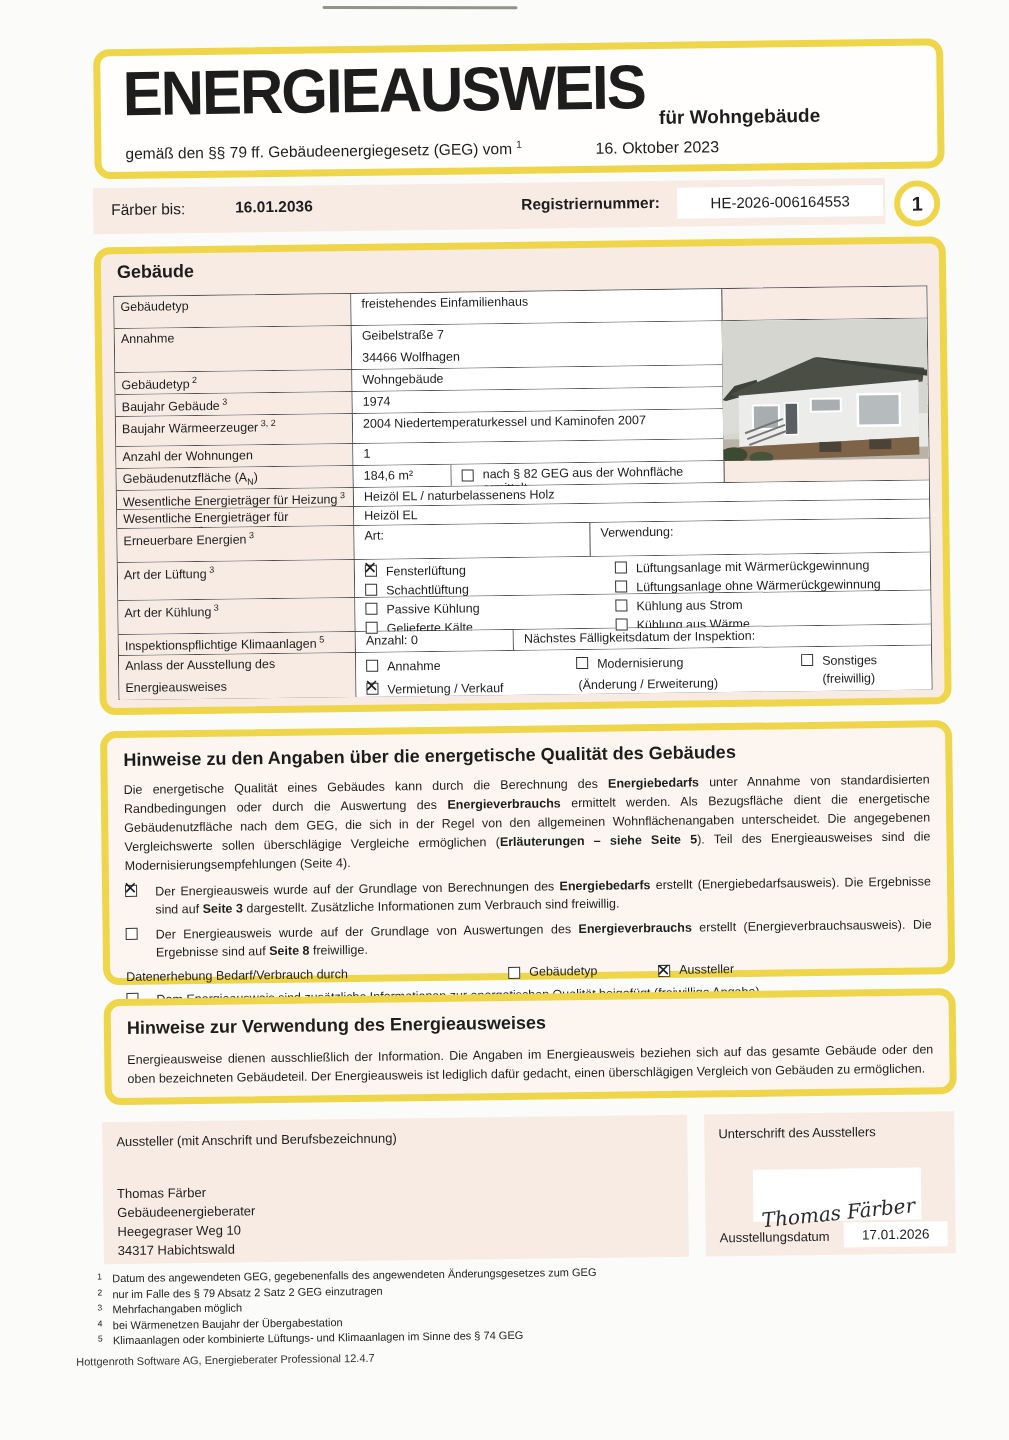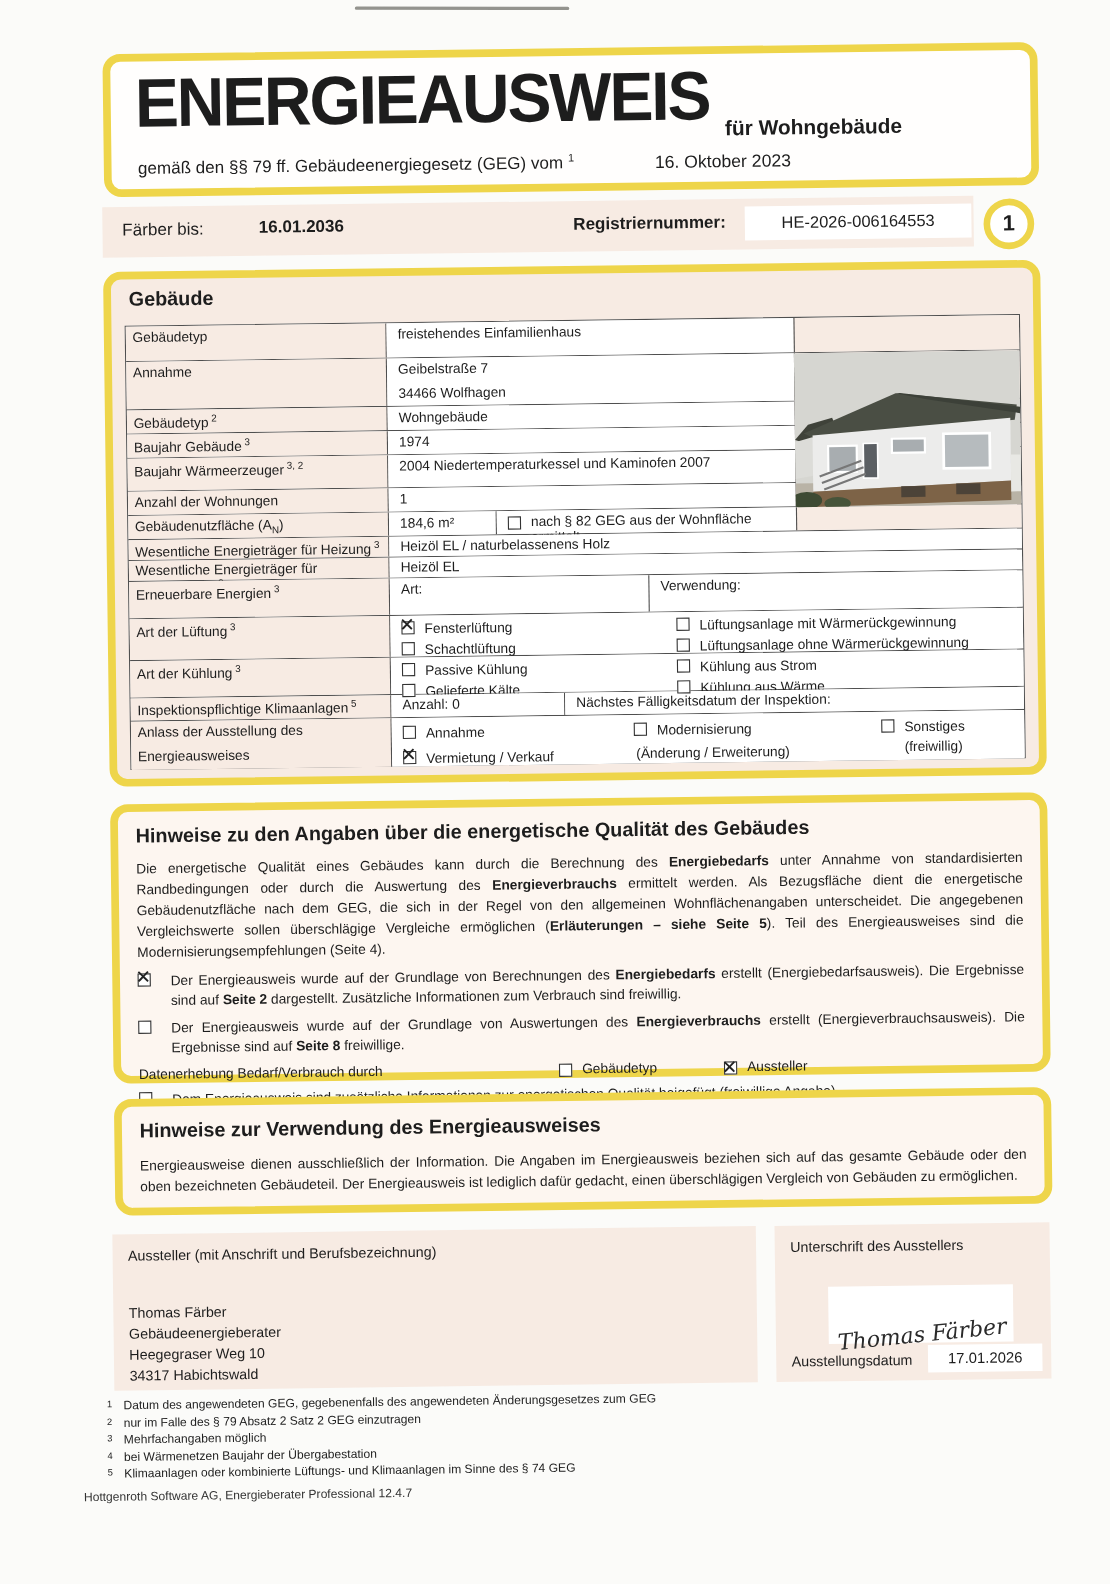--- a/index.html
+++ b/index.html
@@ -273,21 +273,21 @@
         <rect x="196" y="96" width="9" height="34" fill="#e8e8e4"></rect>
       </svg>
     </div>
   </div>
 
   <div class="ybox" style="left:98px;top:726px;width:852px;height:254px;padding:12px 16px;">
     <div style="font-size:18px;font-weight:bold;margin-bottom:10px;">Hinweise zu den Angaben über die energetische Qualität des Gebäudes</div>
     <div class="para"><span>Die energetische Qualität eines Gebäudes kann durch die Berechnung des </span><span class="b">Energiebedarfs</span><span> unter Annahme von standardisierten Randbedingungen oder durch die Auswertung des </span><span class="b">Energieverbrauchs</span><span> ermittelt werden. Als Bezugsfläche dient die energetische Gebäudenutzfläche nach dem GEG, die sich in der Regel von den allgemeinen Wohnflächenangaben unterscheidet. Die angegebenen Vergleichswerte sollen überschlägige Vergleiche ermöglichen (</span><span class="b">Erläuterungen – siehe Seite 5</span><span>). Teil des Energieausweises sind die Modernisierungsempfehlungen (Seite 4).</span></div>
     <div class="hitem">
       <span class="cb checked"></span>
-      <div><span>Der Energieausweis wurde auf der Grundlage von Berechnungen des </span><span class="b">Energiebedarfs</span><span> erstellt (Energiebedarfsausweis). Die Ergebnisse sind auf </span><span class="b">Seite 2</span><span> dargestellt. Zusätzliche Informationen zum Verbrauch sind freiwillig.</span></div>
+      <div><span>Der Energieausweis wurde auf der Grundlage von Berechnungen des </span><span class="b">Energiebedarfs</span><span> erstellt (Energiebedarfsausweis). Die Ergebnisse sind auf </span><span class="b">Seite 3</span><span> dargestellt. Zusätzliche Informationen zum Verbrauch sind freiwillig.</span></div>
     </div>
     <div class="hitem">
       <span class="cb"></span>
       <div><span>Der Energieausweis wurde auf der Grundlage von Auswertungen des </span><span class="b">Energieverbrauchs</span><span> erstellt (Energieverbrauchsausweis). Die Ergebnisse sind auf </span><span class="b">Seite 8</span><span> freiwillige.</span></div>
     </div>
     <div class="datarow">
       <span class="dl">Datenerhebung Bedarf/Verbrauch durch</span>
       <span class="opt1">
           <span class="cb"></span>
           <span>Gebäudetyp</span>

